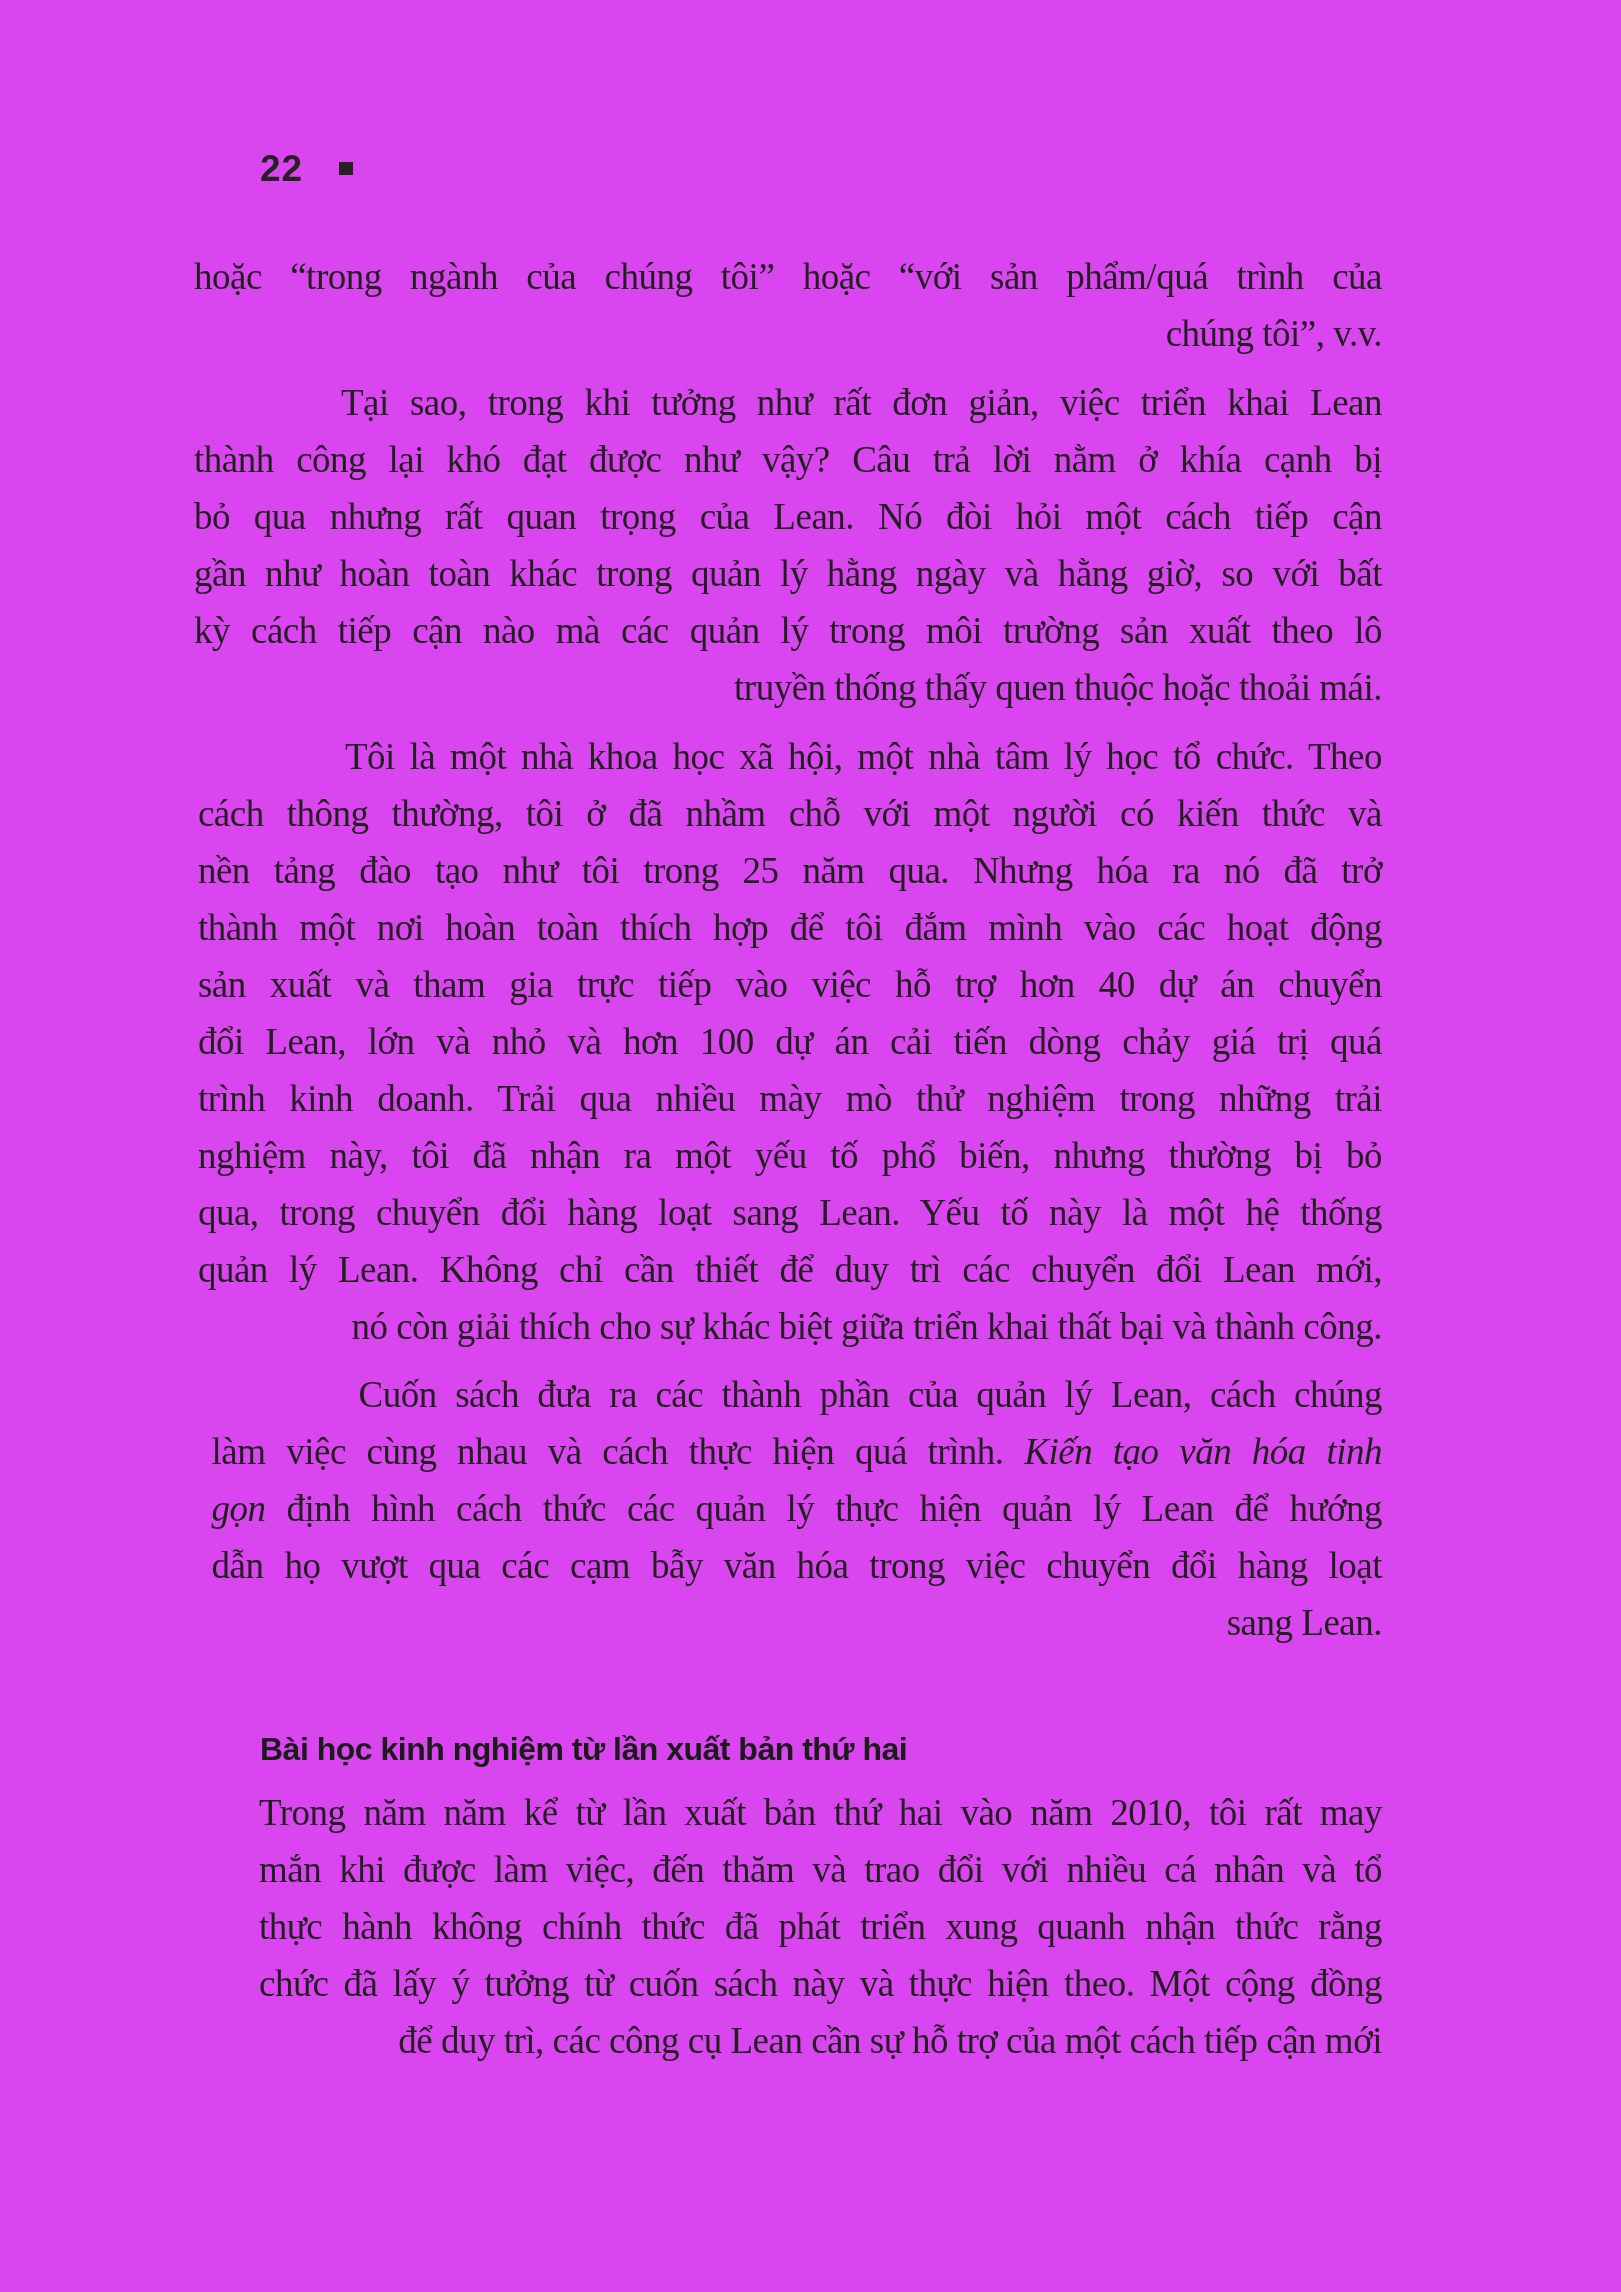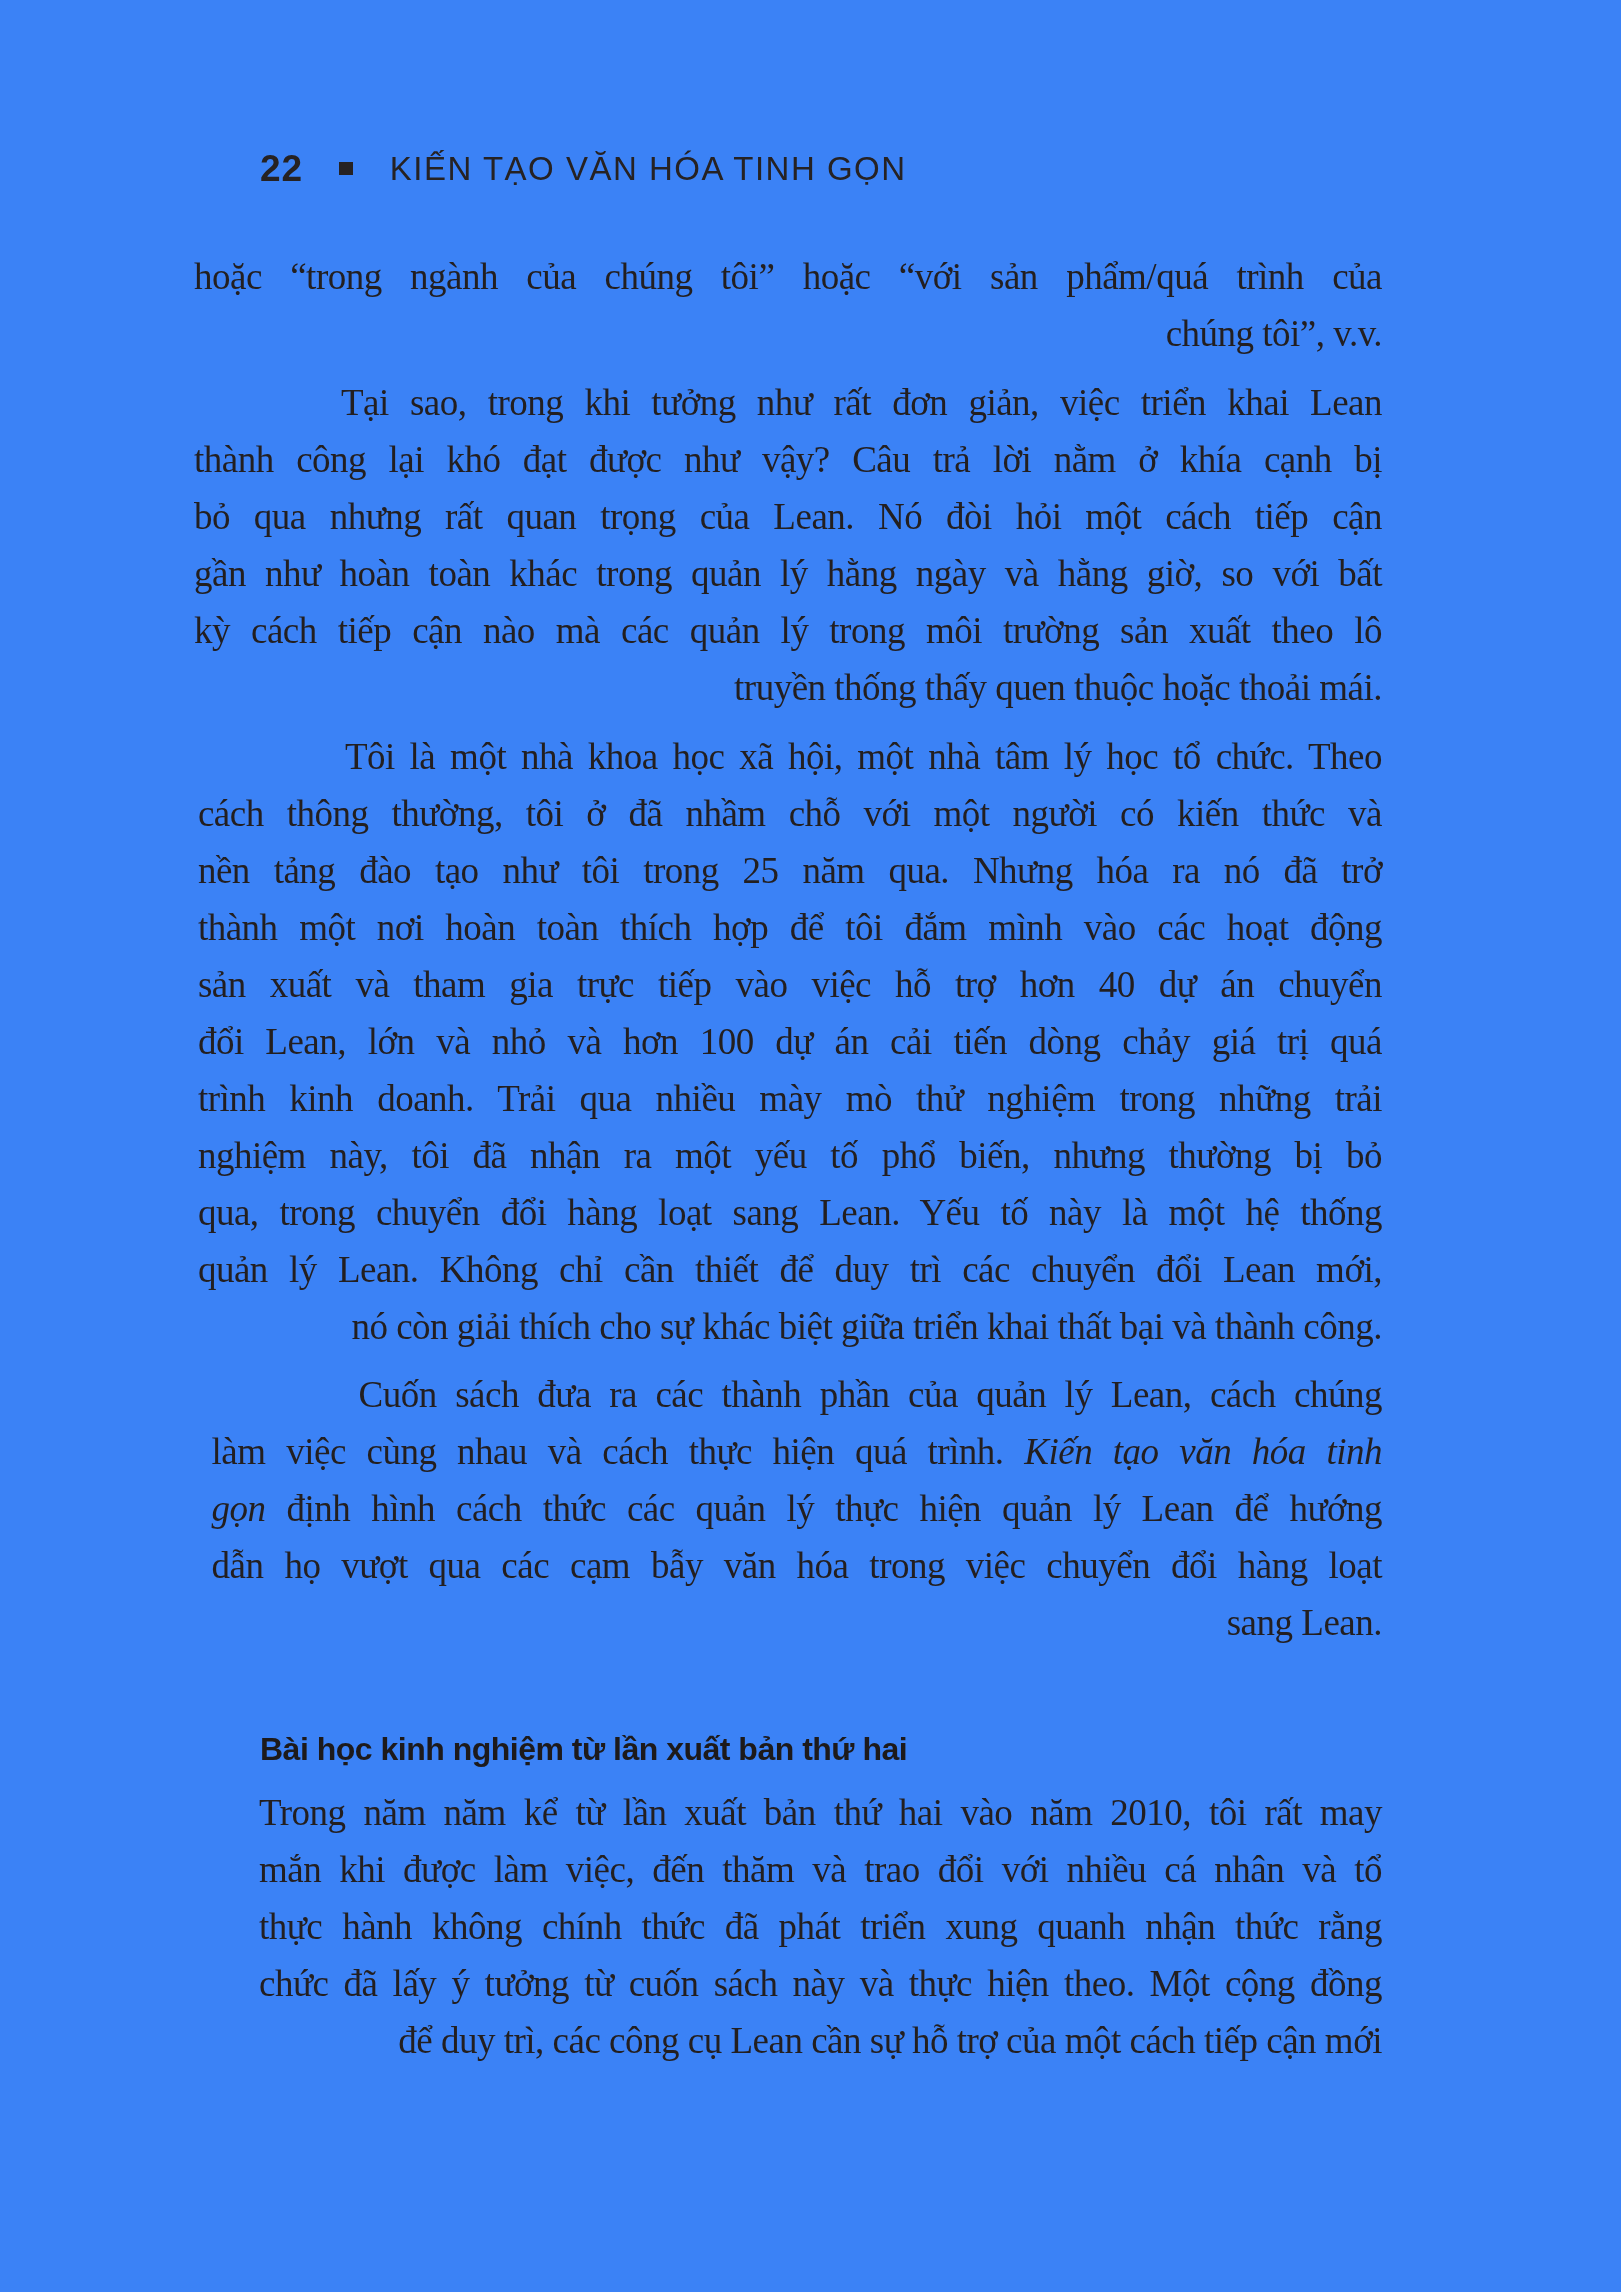--- a/index.html
+++ b/index.html
@@ -4,21 +4,21 @@
 <style>
   html, body {
     margin: 0;
     padding: 0;
     background: #ffffff;
   }
   .page {
     position: relative;
     width: 1621px;
     height: 2293px;
-    background: #3b82f6;
+    background: #d946ef;
     color: #231f20;
     overflow: hidden;
   }
   
   .running-header {
     position: absolute;
     left: 260px;
     top: 149px;
     display: flex;
     align-items: center;
@@ -80,21 +80,20 @@
   }
 </style>
 </head>
 <body>
 
 <div class="page">
 
   <header class="running-header">
     <span class="page-number">22</span>
     <span class="square-bullet"></span>
-    <span class="running-title">KIẾN TẠO VĂN HÓA TINH GỌN</span>
   </header>
 
   <main class="body-block">
     <section id="intro-section">
         <div class="para" style="">
           <div class="line"><span>hoặc “trong ngành của chúng tôi” hoặc “với sản phẩm/quá trình của</span></div>
           <div class="line para-last"><span>chúng tôi”, v.v.</span></div>
         </div>
         <div class="para indent">
           <div class="line"><span>Tại sao, trong khi tưởng như rất đơn giản, việc triển khai Lean</span></div>

